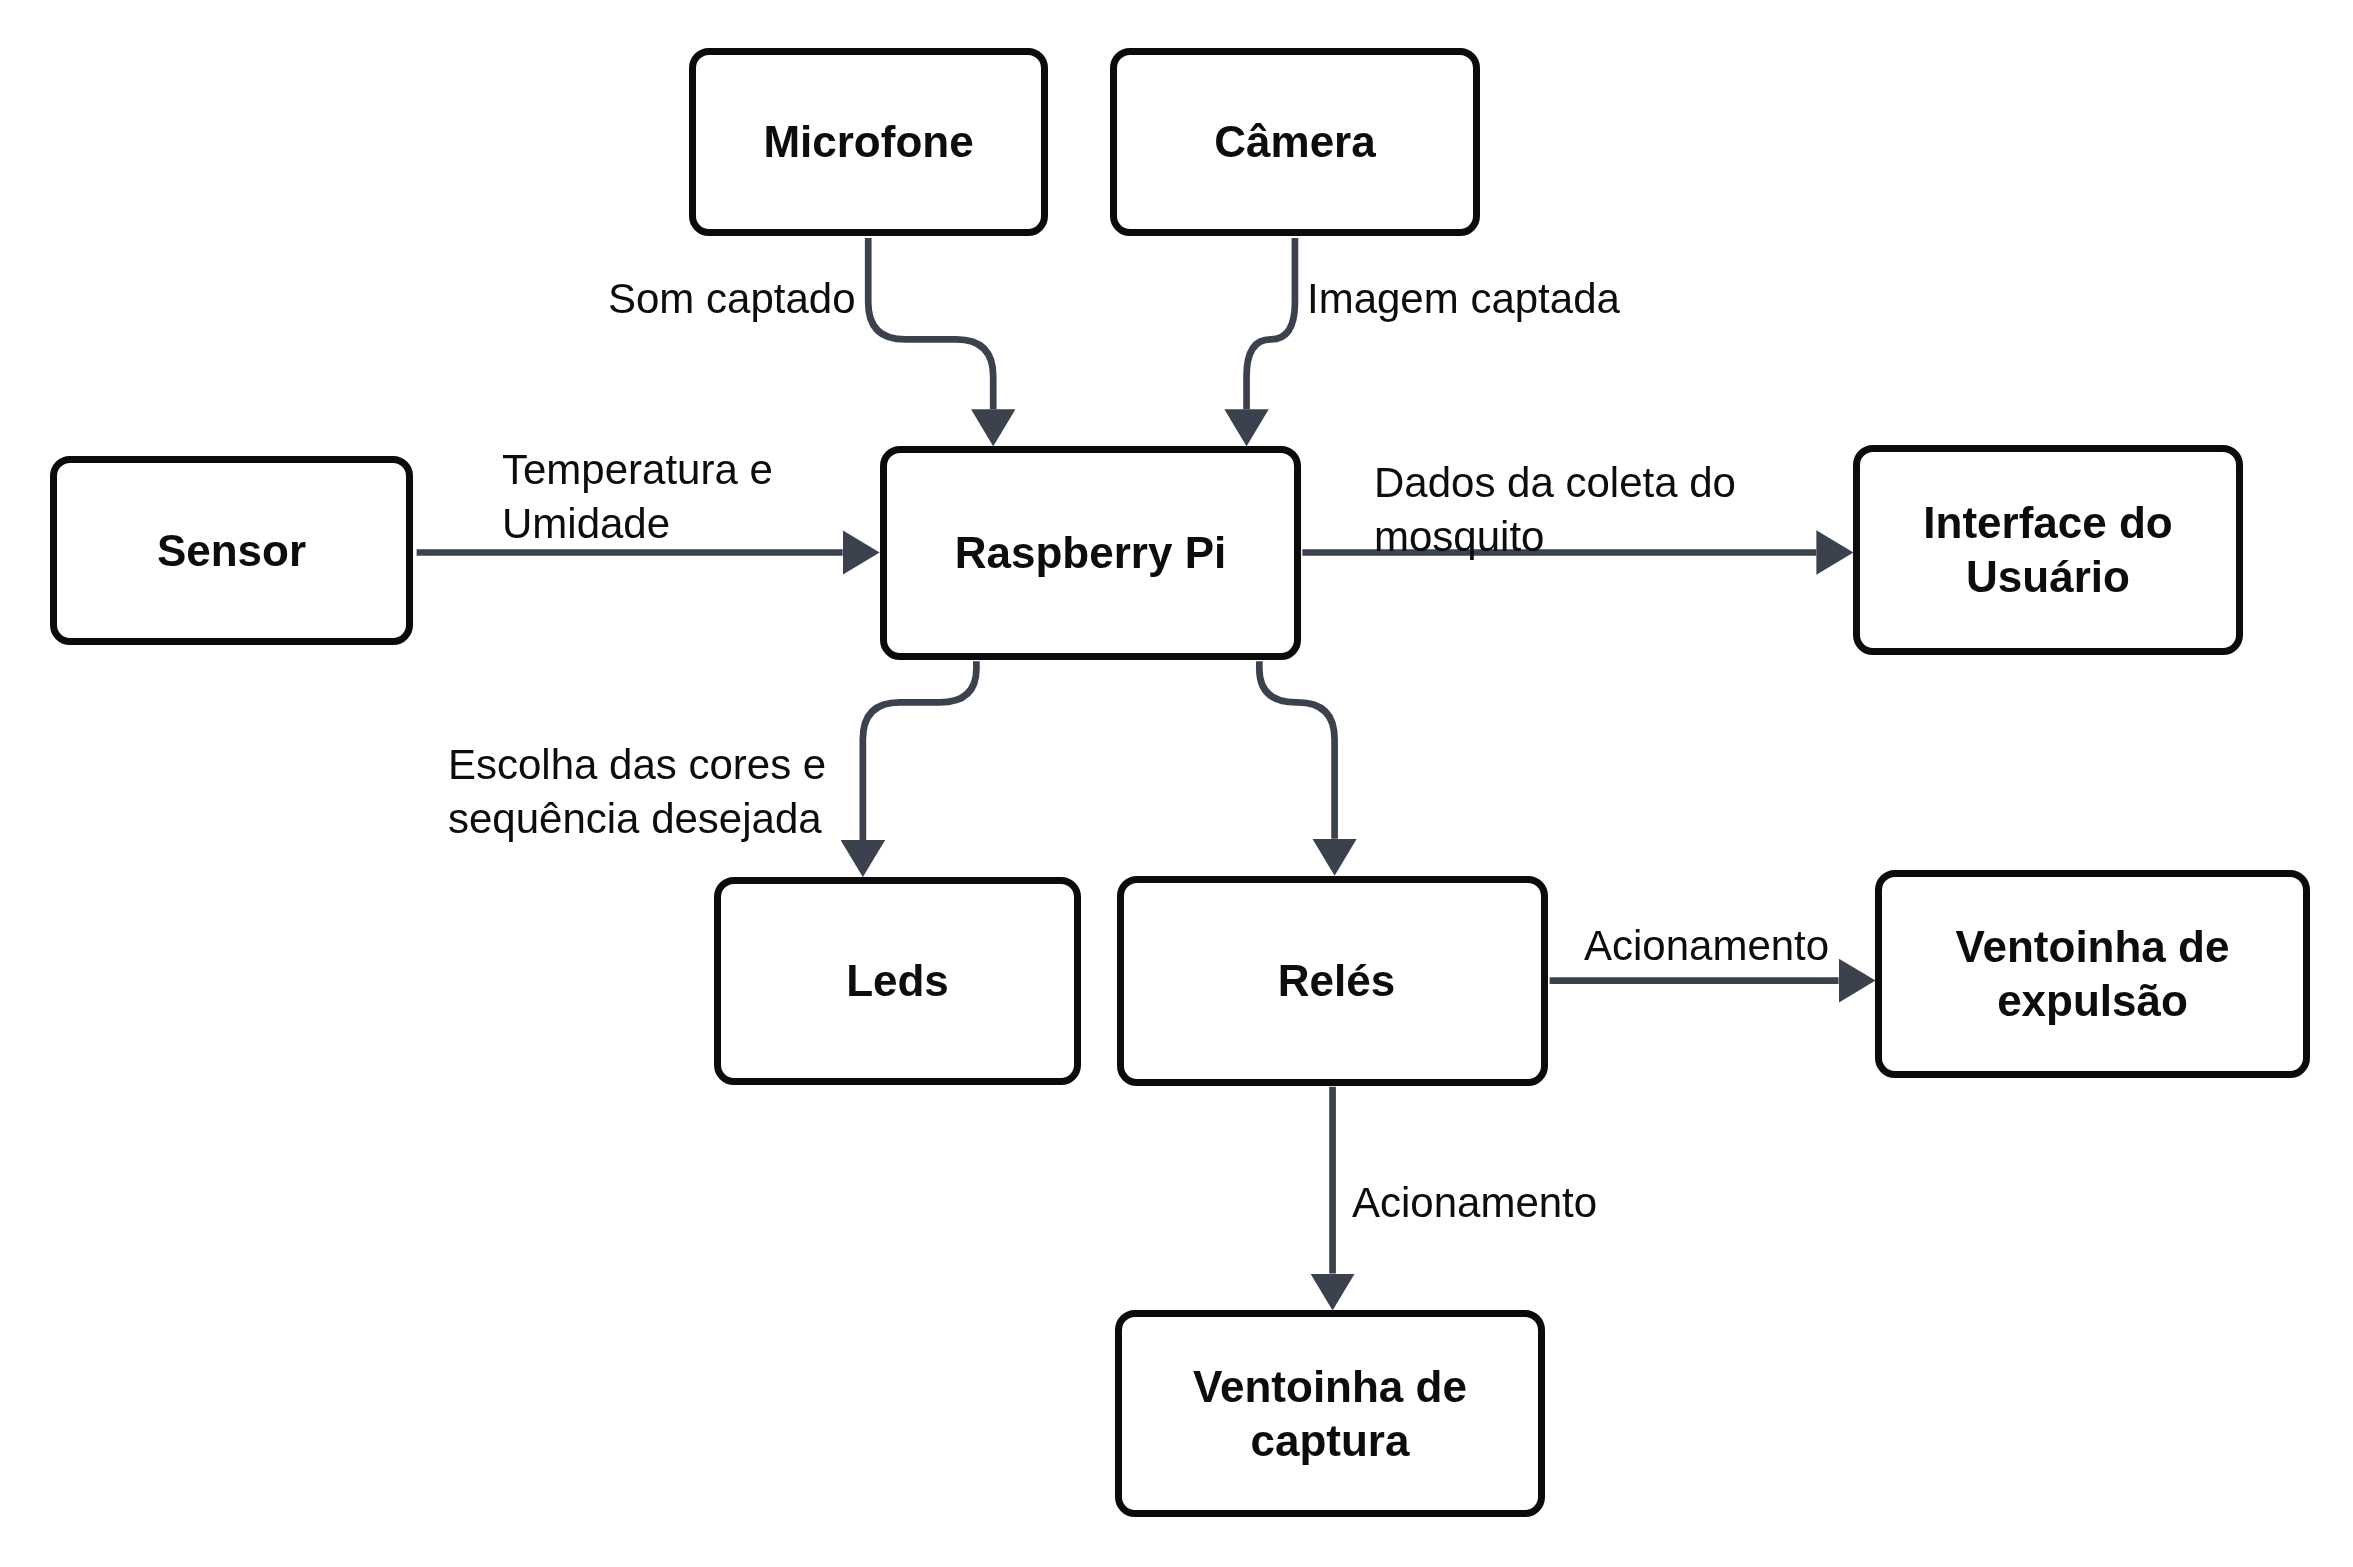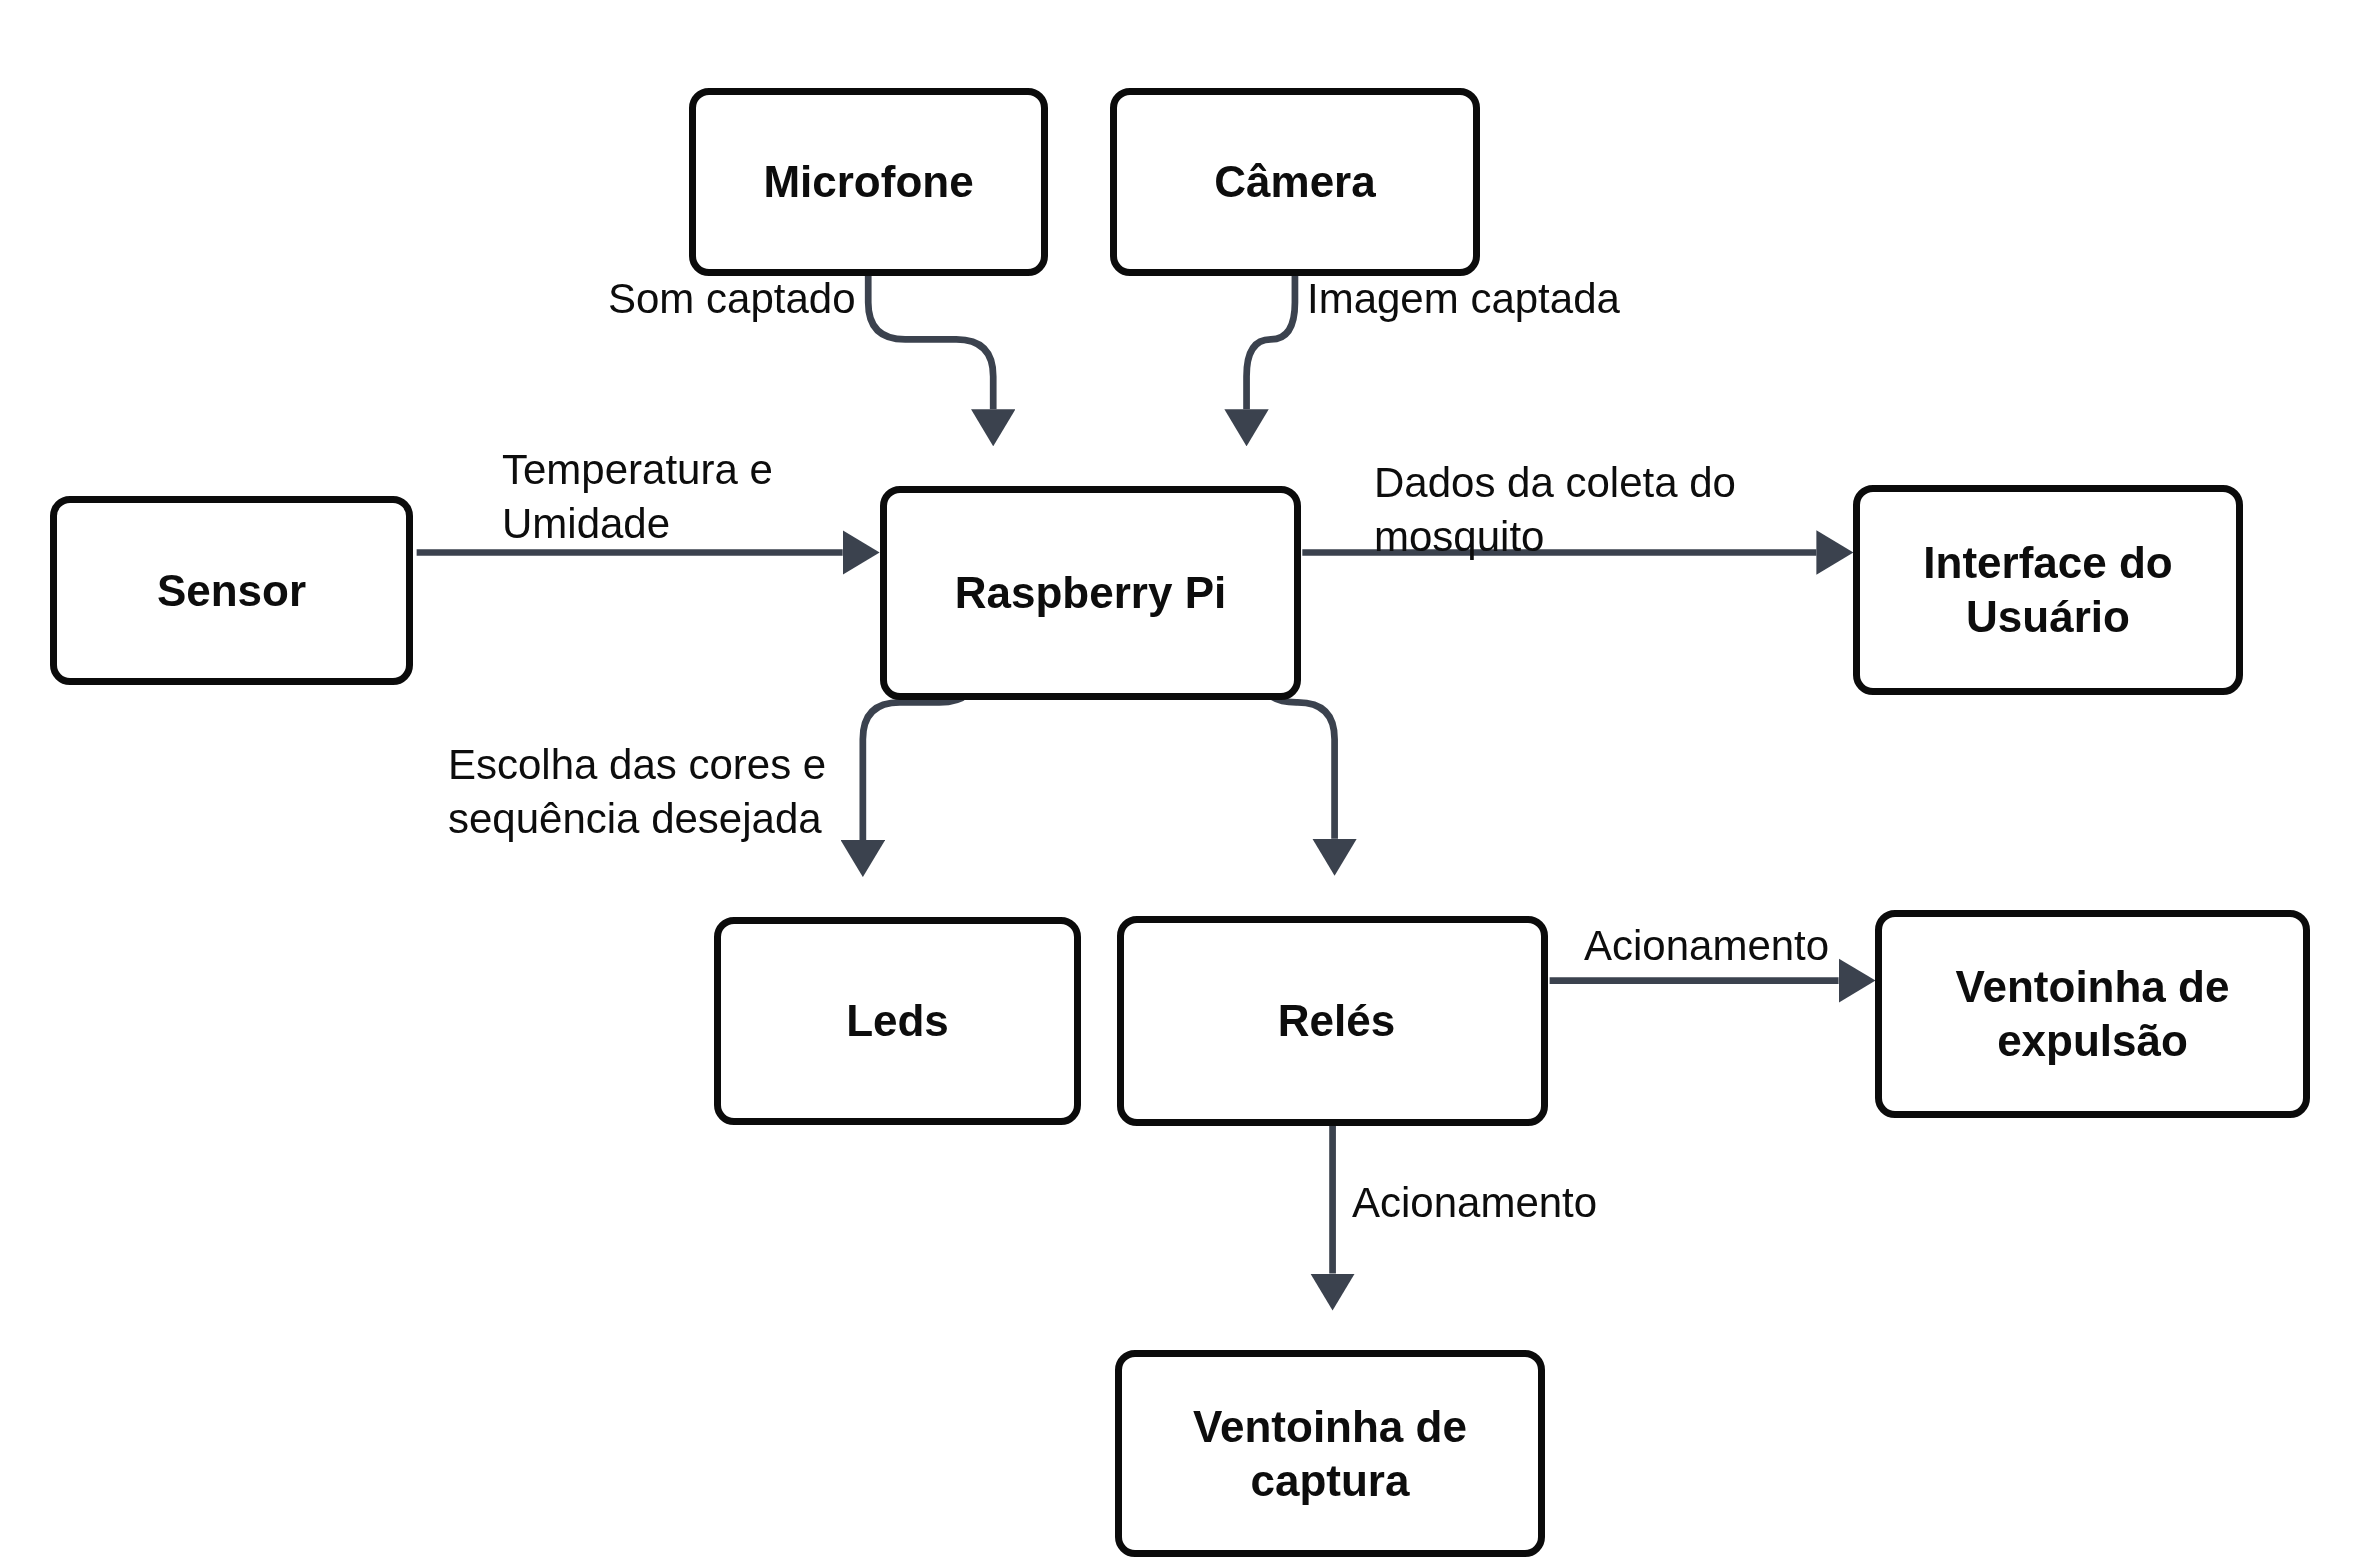--- a/index.html
+++ b/index.html
@@ -40,21 +40,20 @@
     border:7.4px solid var(--color-box-border);
     border-radius:20px;
     display:flex;
     align-items:center;
     justify-content:center;
     text-align:center;
     font-size:44px;
     font-weight:bold;
     line-height:54px;
     padding:0 20px;
-    margin-top:40px;
   }
   .edge-label{
     position:absolute;
     font-size:42px;
     font-weight:400;
     line-height:54px;
     white-space:nowrap;
     color:var(--color-text);
   }
   

